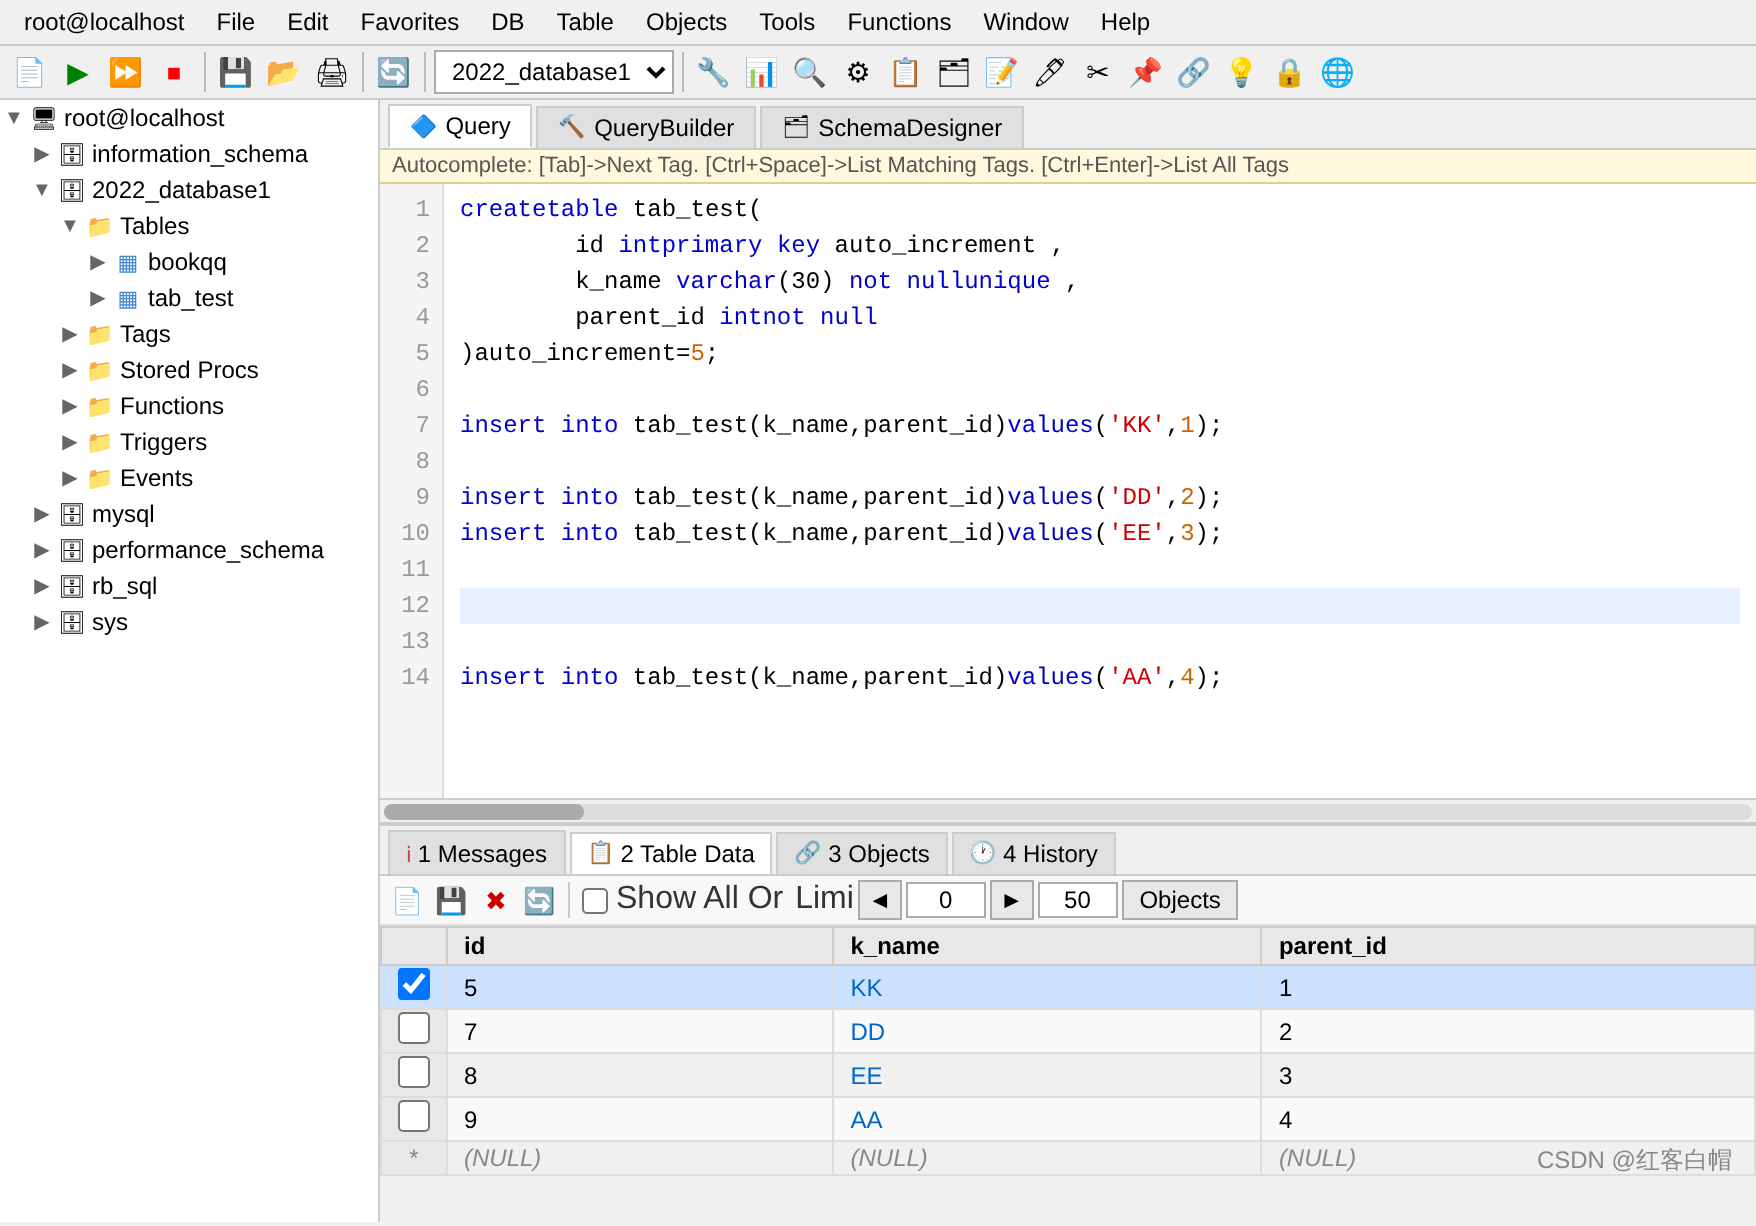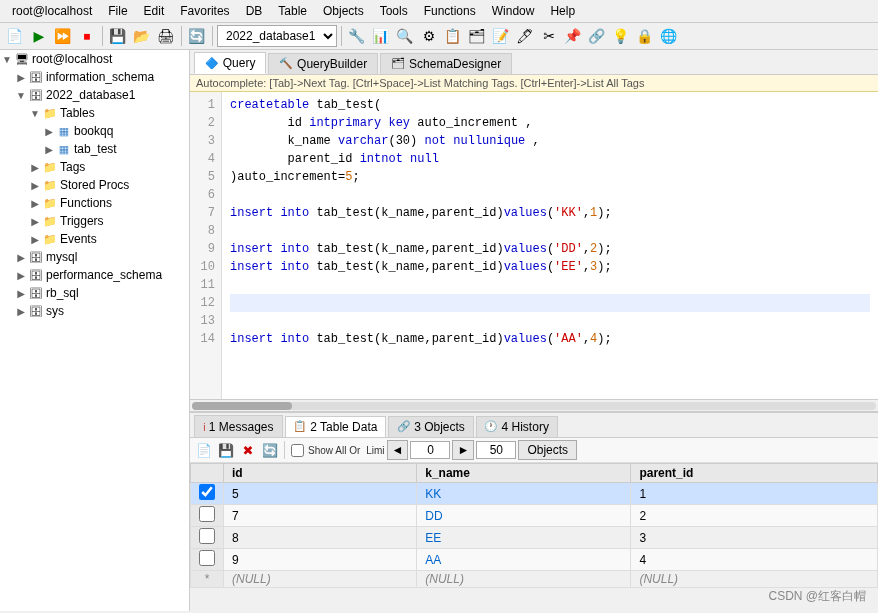--- a/index.html
+++ b/index.html
@@ -63,40 +63,40 @@
     .bottom-tabs { display: flex; align-items: center; background: #f0f0f0; border-bottom: 1px solid #ccc; padding: 2px 4px 0; }
     .bottom-tab { padding: 3px 8px; border: 1px solid #ccc; border-bottom: none; background: #e0e0e0; cursor: pointer; font-size: 12px; margin-right: 2px; display: flex; align-items: center; gap: 3px; }
     .bottom-tab.active { background: white; }
     .bottom-tab-icon { font-size: 11px; }
 
     
     .table-toolbar { display: flex; align-items: center; padding: 2px 4px; background: #f8f8f8; border-bottom: 1px solid #ddd; gap: 2px; }
     .tbl-btn { background: transparent; border: 1px solid transparent; cursor: pointer; padding: 1px 2px; font-size: 13px; width: 20px; height: 20px; display: flex; align-items: center; justify-content: center; }
     .tbl-sep { width: 1px; height: 18px; background: #ccc; margin: 0 2px; }
     .tbl-check { margin: 0 2px; }
-    .tbl-label { font-size: 10px; color: #333; }
+    .tbl-label { font-size: 16px; color: #333; }
     .tbl-input { width: 40px; height: 18px; border: 1px solid #aaa; font-size: 12px; text-align: center; padding: 0 2px; }
     .nav-btn { background: #e8e8e8; border: 1px solid #aaa; cursor: pointer; padding: 1px 4px; font-size: 12px; height: 20px; display: flex; align-items: center; }
     .refresh-btn { background: #e8e8e8; border: 1px solid #aaa; cursor: pointer; padding: 2px 8px; font-size: 12px; height: 20px; }
 
     
     .data-table-container { flex: 1; overflow: auto; }
     .data-table { border-collapse: collapse; width: 100%; font-size: 12px; font-family: 'Segoe UI', sans-serif; }
     .data-table th { background: #e8e8e8; border: 1px solid #ccc; padding: 2px 8px; text-align: left; font-weight: bold; position: sticky; top: 0; }
     .data-table td { border: 1px solid #ddd; padding: 1px 8px; white-space: nowrap; }
     .data-table tr:nth-child(even) { background: #f9f9f9; }
     .data-table tr.selected td { background: #cce0ff; }
     .row-checkbox { width: 16px; height: 16px; }
     .col-check { width: 24px; text-align: center; background: #e8e8e8; }
     .null-val { color: #888; font-style: italic; }
     .link-val { color: #0066cc; }
     .star-row td { color: #888; }
 
     
-    .watermark { position: fixed; bottom: 8px; right: 12px; font-size: 12px; color: #888; }
+    .watermark { position: fixed; bottom: 24px; right: 12px; font-size: 12px; color: #888; }
   </style>
 </head>
 <body>
 
 <div class="menubar">
   <span class="menubar-item">root@localhost</span>
   <span class="menubar-item">File</span>
   <span class="menubar-item">Edit</span>
   <span class="menubar-item">Favorites</span>
   <span class="menubar-item">DB</span>

